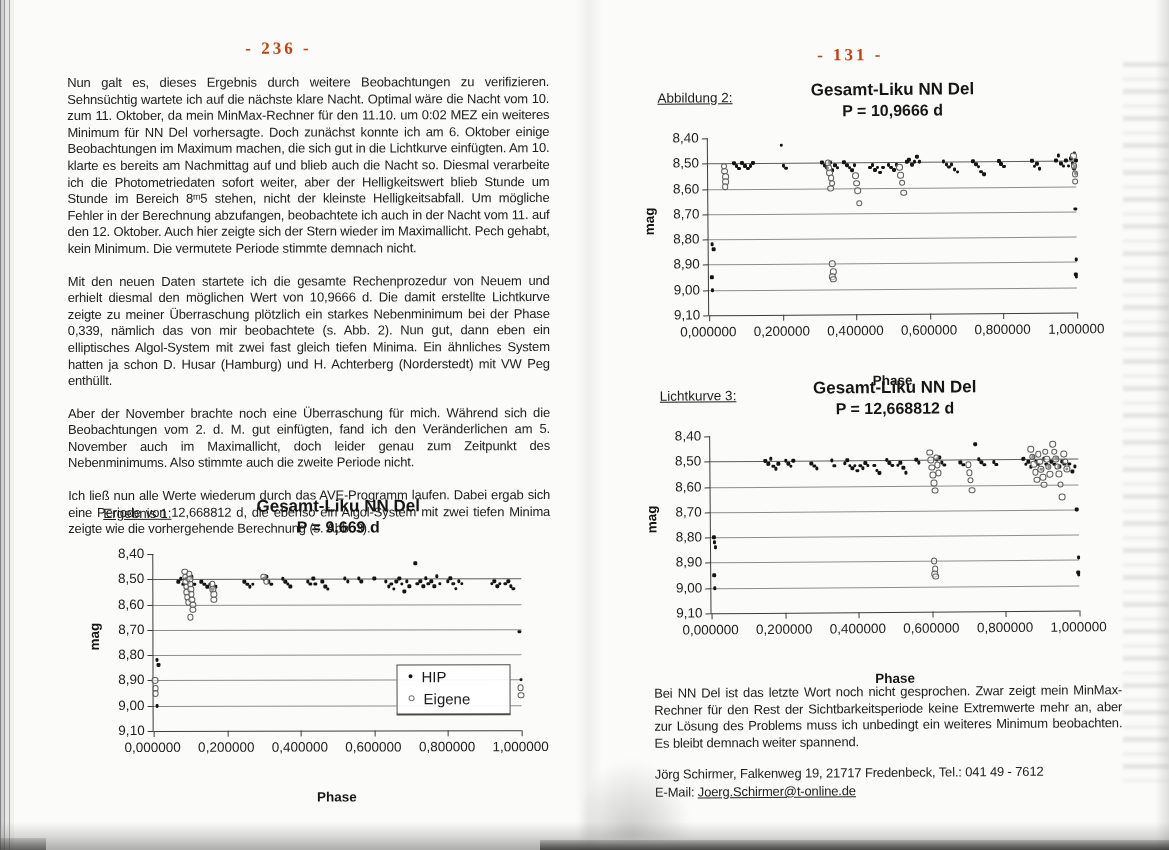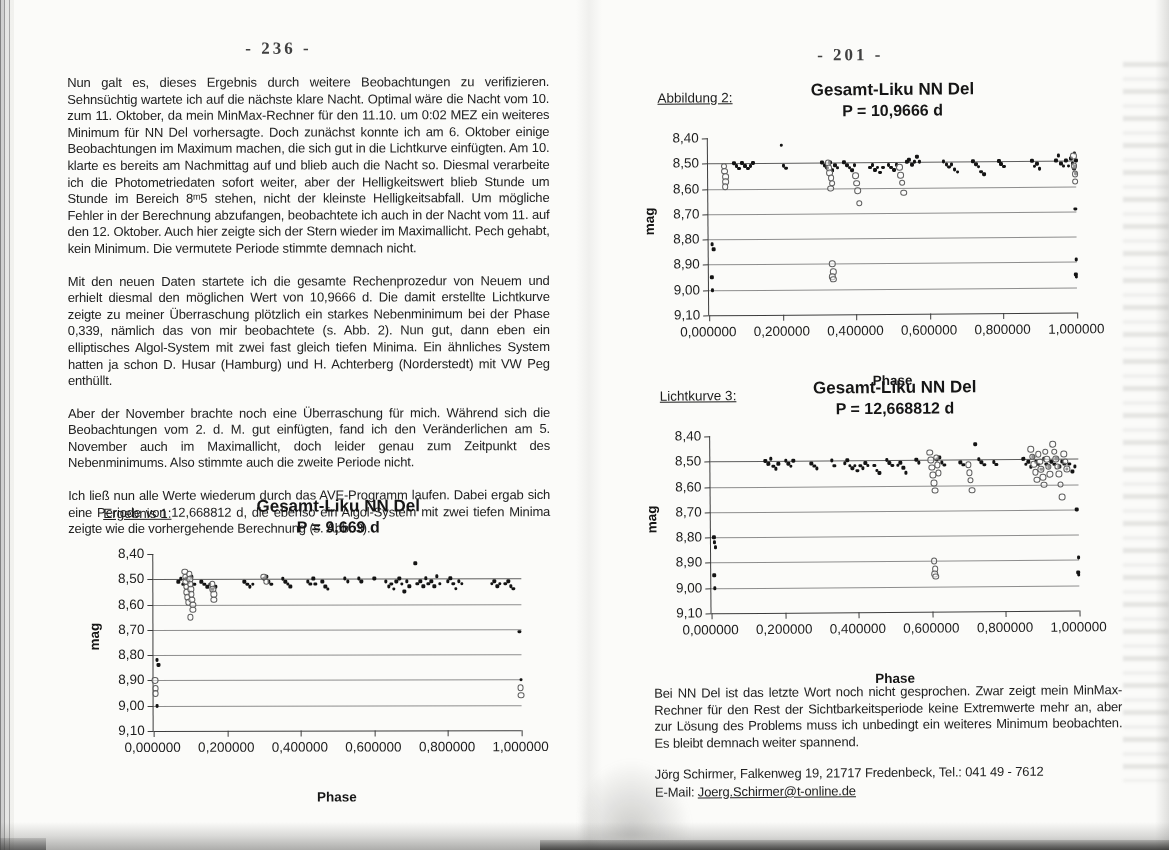--- a/index.html
+++ b/index.html
@@ -7,21 +7,21 @@
     width:1169px;height:850px;position:relative;overflow:hidden;
     background:#fbfbf9;color:#1e1e1e;
     font-family:"Liberation Sans",sans-serif;
   }
   .page{position:absolute;inset:0;}
   .page-left{transform:rotate(-0.12deg);}
   .page-right{transform:rotate(-0.45deg);transform-origin:880px 420px;}
 
   .page-num{
     position:absolute;font-family:"Liberation Serif",serif;font-weight:bold;
-    font-size:17px;letter-spacing:3px;color:#404040;
+    font-size:17px;letter-spacing:3px;color:#c2410c;
   }
   #pagenum-left{left:246px;top:38px;}
   #pagenum-right{left:820px;top:45px;}
 
   .body-text{position:absolute;font-size:13px;line-height:16.6px;
     text-align:justify;letter-spacing:-0.15px;color:#222;}
   #text-left{left:68px;top:74px;width:482px;}
   .body-text p{margin:0 0 16px 0;}
   #text-right{left:652px;top:684px;width:468px;}
   #contact-block{margin-top:15px;text-align:left;}
@@ -247,25 +247,35 @@
       <div class="ytick-label" style="top: 150.143px;">8,80</div>
       <div class="ytick-label" style="top: 175.429px;">8,90</div>
       <div class="ytick-label" style="top: 200.714px;">9,00</div>
       <div class="ytick-label" style="top: 226px;">9,10</div>
       <div class="xtick-label" style="left: 19px; top: 243px;">0,000000</div>
       <div class="xtick-label" style="left: 92.6px; top: 243px;">0,200000</div>
       <div class="xtick-label" style="left: 166.2px; top: 243px;">0,400000</div>
       <div class="xtick-label" style="left: 239.8px; top: 243px;">0,600000</div>
       <div class="xtick-label" style="left: 313.4px; top: 243px;">0,800000</div>
       <div class="xtick-label" style="left: 387px; top: 243px;">1,000000</div>
+      <div class="legend">
+        <div class="legend-row">
+          <div class="lg-marker lg-filled"></div>
+          <div class="">HIP</div>
+        </div>
+        <div class="legend-row">
+          <div class="lg-marker lg-open"></div>
+          <div class="">Eigene</div>
+        </div>
+      </div>
     </div>
 </div>
 
 <div class="page page-right">
-  <div class="page-num" id="pagenum-right">- 201 -</div>
+  <div class="page-num" id="pagenum-right">- 131 -</div>
 
   <div class="chart" id="chart1">
     <div class="fig-label">Abbildung 2:</div>
     <div class="chart-title">Gesamt-Liku NN Del</div>
     <div class="chart-subtitle">P = 10,9666 d</div>
     <div class="ylabel">mag</div>
     <div class="plot">
         <div class="ytick-mark" style="top: 0px;"></div>
         <div class="grid grid-dark" style="top: 25.2857px;"></div>
         <div class="ytick-mark" style="top: 25.2857px;"></div>

